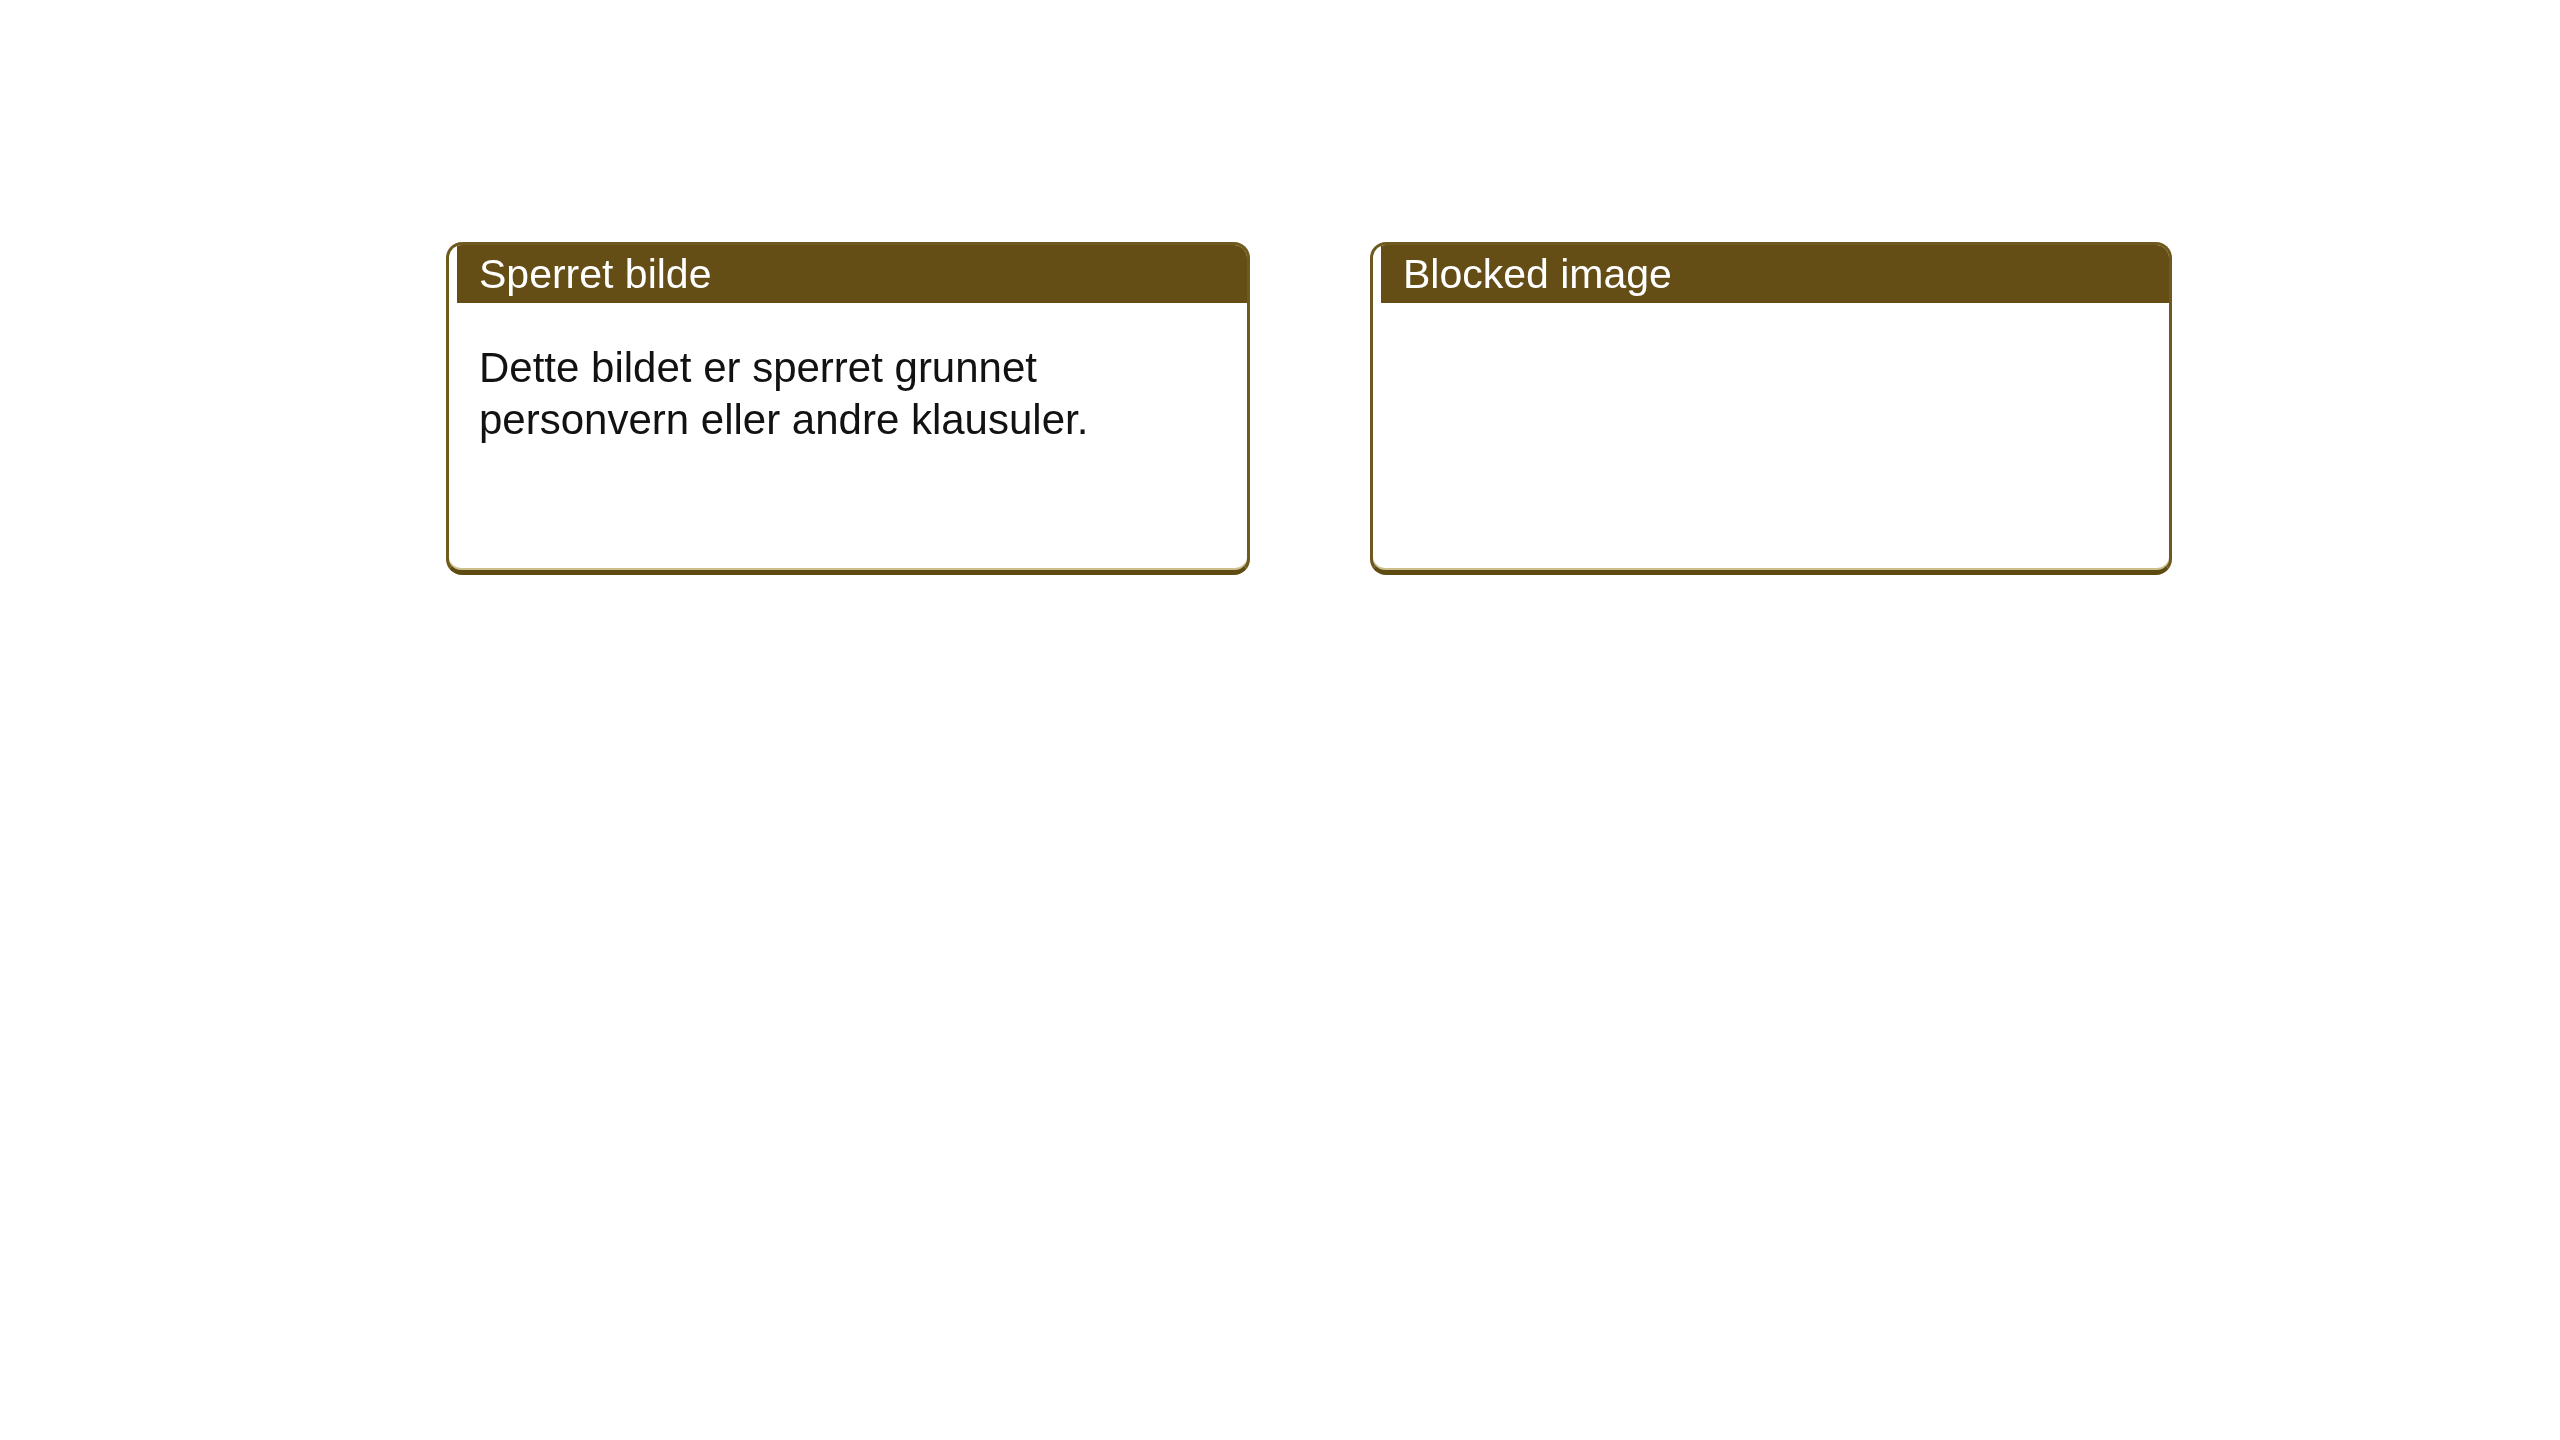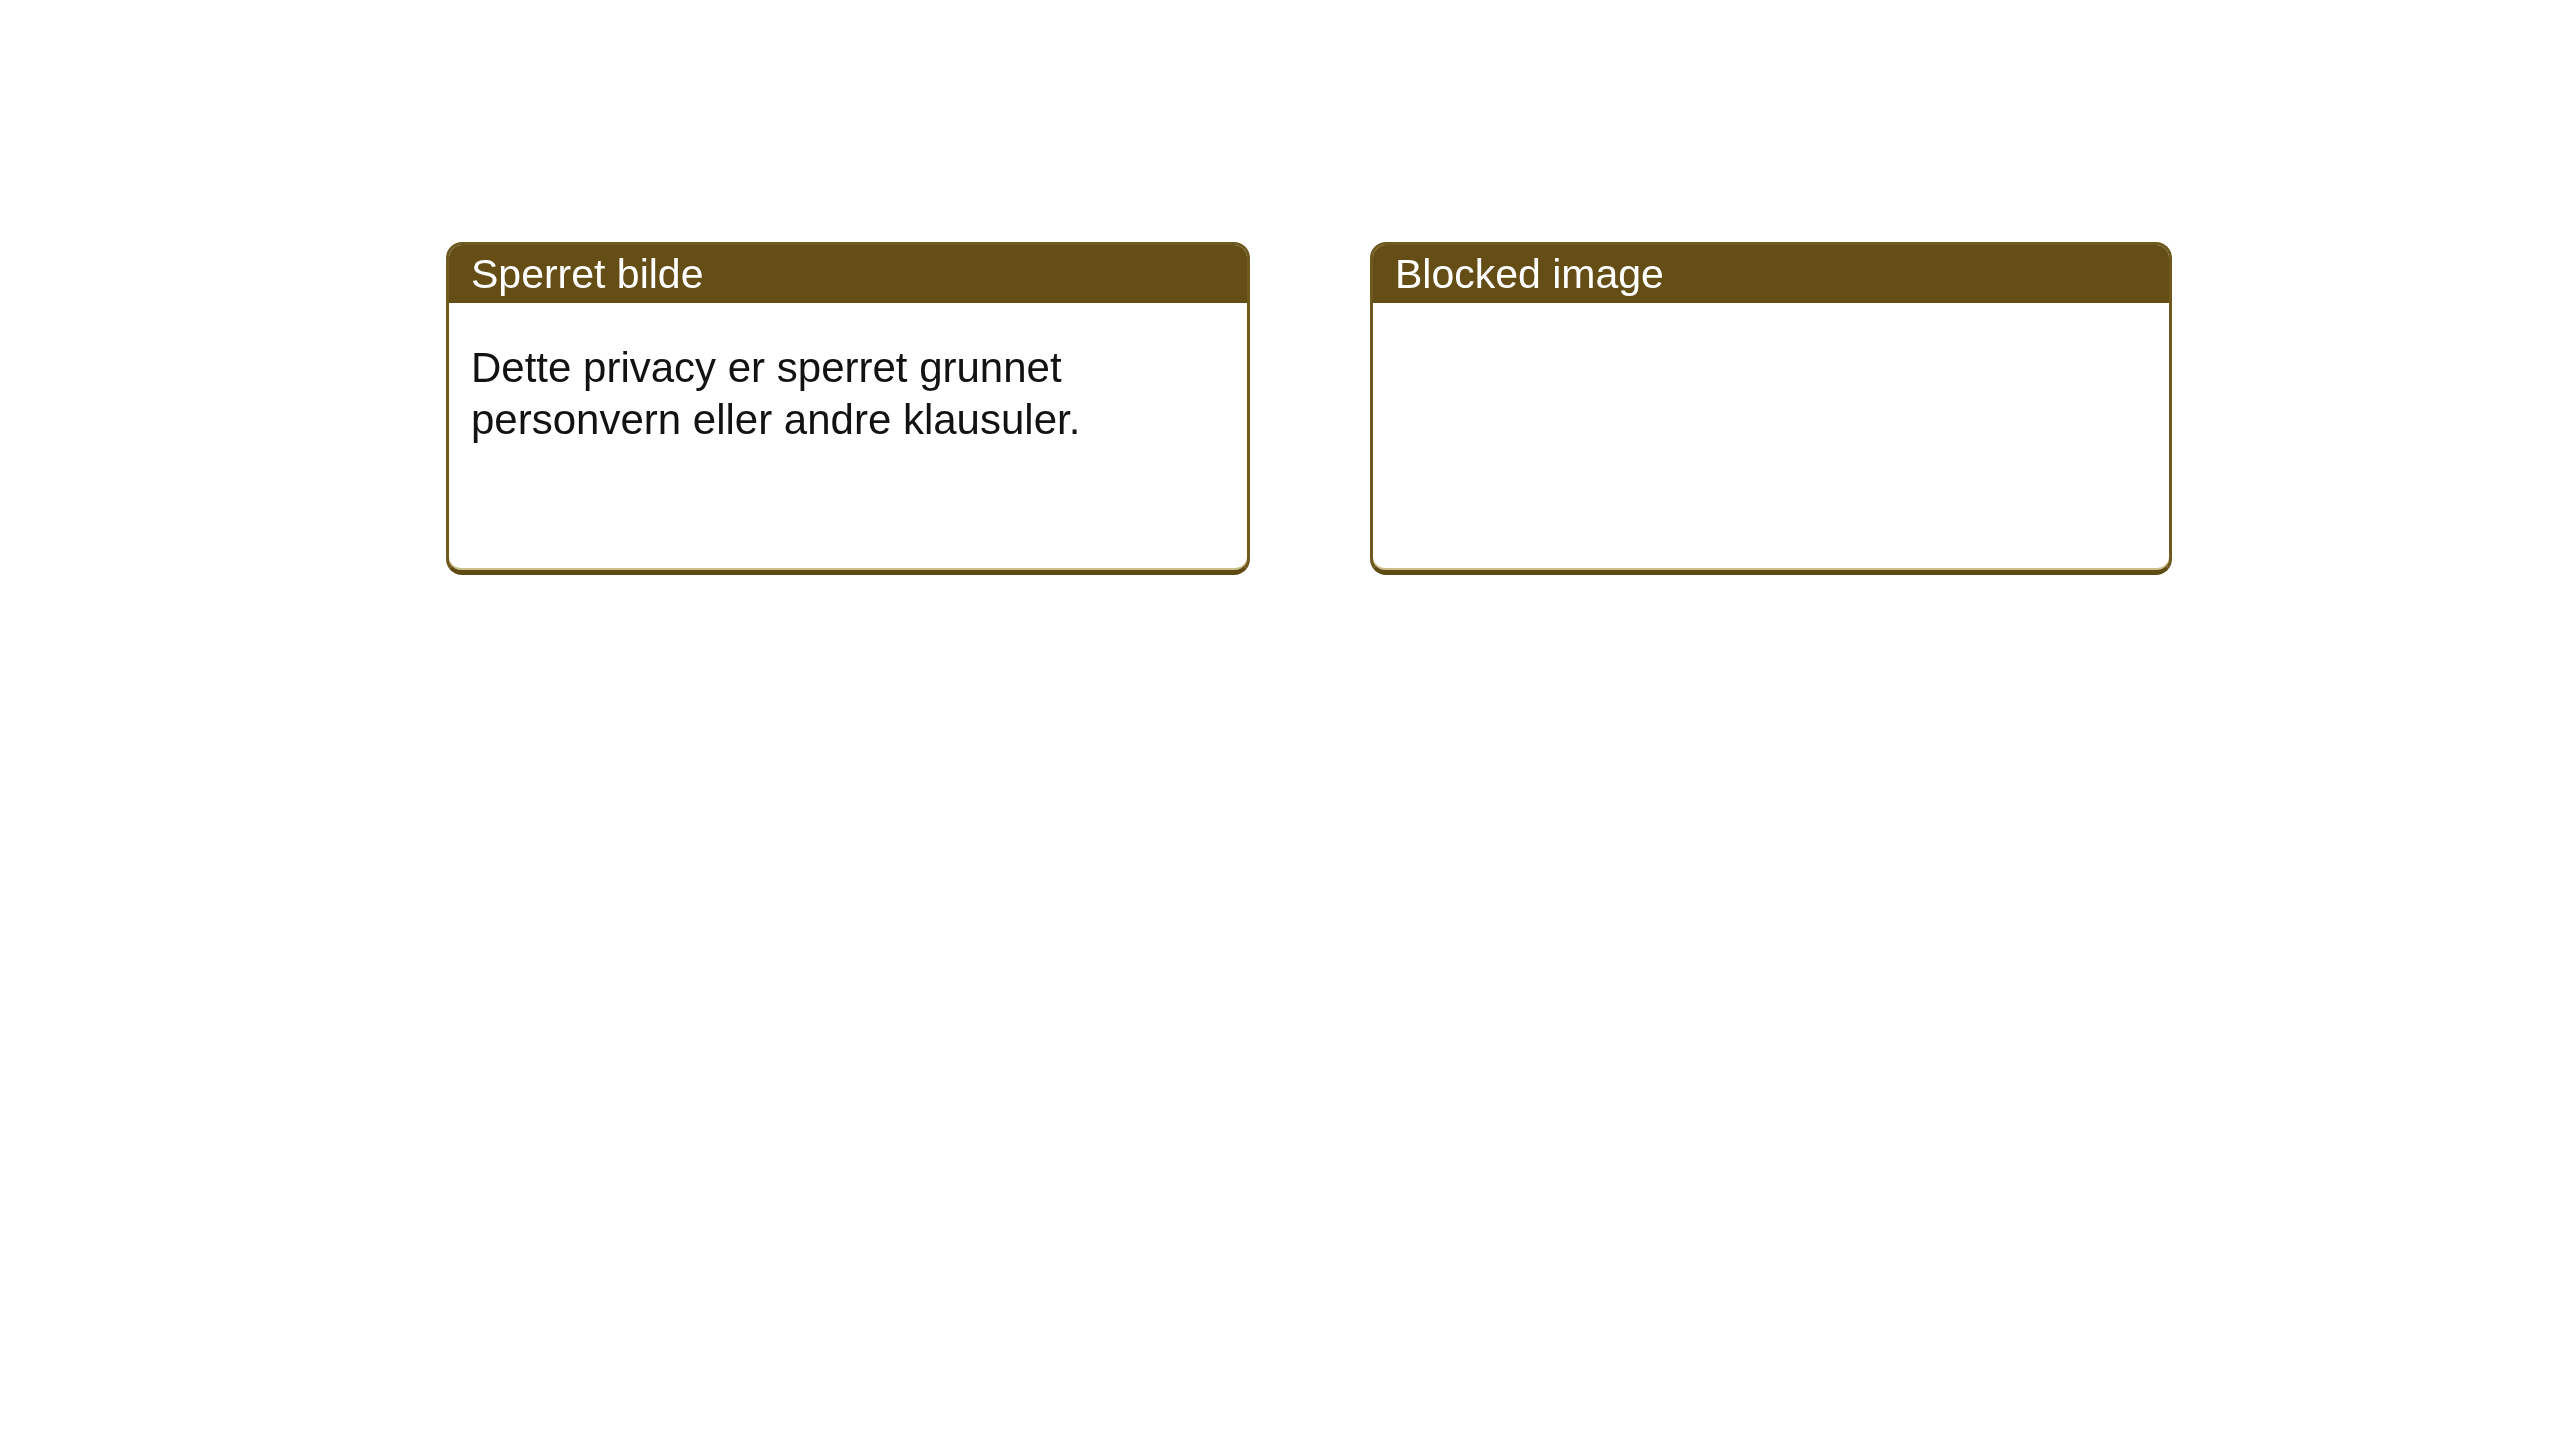--- a/index.html
+++ b/index.html
@@ -19,20 +19,21 @@
     top: 242px;
     height: 333px;
     box-sizing: border-box;
     background: #ffffff;
     border: 3px solid #6e5a1e;
     border-bottom-width: 5px;
     border-bottom-color: #5e4b12;
     border-radius: 16px;
     overflow: hidden;
     box-shadow: inset 0 -2px 0 #cdbf8a;
+    padding-left: 8px;
   }
   .card--no {
     left: 446px;
     width: 804px;
   }
   .card--en {
     left: 1370px;
     width: 802px;
   }
   .card-header {
@@ -59,21 +60,21 @@
 </head>
 <body>
 
 <main>
 
   <section class="card card--no">
     <header class="card-header">
       <span>Sperret bilde</span>
     </header>
     <div class="card-body">
-      <p class="card-message">Dette privacy er sperret grunnet
+      <p class="card-message">Dette bildet er sperret grunnet
 personvern eller andre klausuler.</p>
     </div>
   </section>
 
   <section class="card card--en">
     <header class="card-header">
       <span>Blocked image</span>
     </header>
   </section>
 

